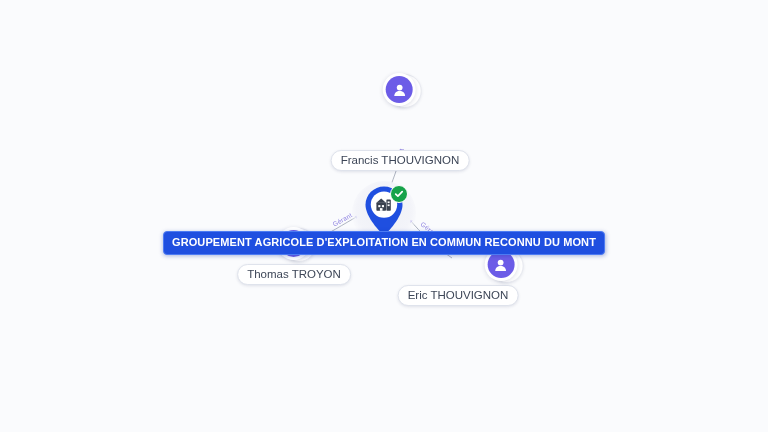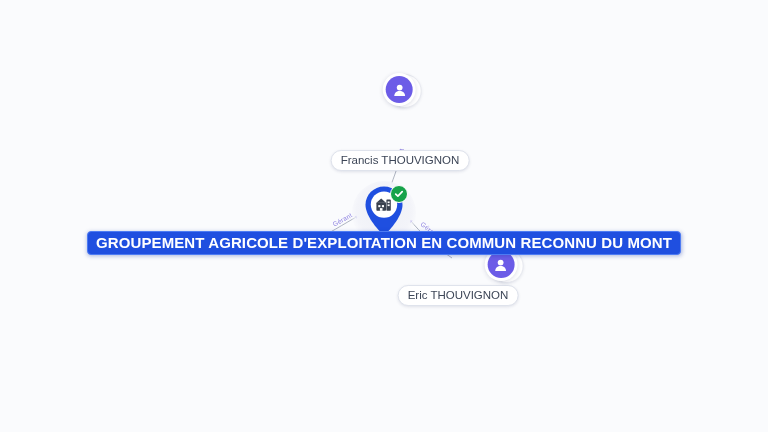--- a/index.html
+++ b/index.html
@@ -138,21 +138,21 @@
   .verified-badge svg { display: block; }
 
   
   #company-label-bar {
     position: absolute;
     transform: translate(-50%, -50%);
     background: #1f4fe0;
     border: 1.5px solid #4d7bf3;
     border-radius: 4px;
     color: #ffffff;
-    font-size: 15px;
+    font-size: 11px;
     line-height: 13px;
     font-weight: 700;
     letter-spacing: 0.1px;
     padding: 4px 8px 5px 8px;
     white-space: nowrap;
     box-shadow: 0 1px 4px rgba(20,50,160,0.35);
   }
 
   
   .edge-label {
@@ -197,20 +197,33 @@
       <div class="avatar-disc">
         <svg width="16" height="16" viewBox="0 0 16 16" aria-hidden="true">
           <circle cx="8" cy="5.6" r="2.9" fill="#ffffff"></circle>
           <path d="M2.6 14c0-3.1 2.4-5 5.4-5s5.4 1.9 5.4 5z" fill="#ffffff"></path>
         </svg>
       </div>
     </div>
     <div class="node-label">Francis THOUVIGNON</div>
   </div>
 
+  <div class="node" style="left:294px; top:256px;">
+    <div class="avatar-stack">
+      <div class="ring-back"></div>
+      <div class="ring-front"></div>
+      <div class="avatar-disc">
+        <svg width="16" height="16" viewBox="0 0 16 16" aria-hidden="true">
+          <circle cx="8" cy="5.6" r="2.9" fill="#ffffff"></circle>
+          <path d="M2.6 14c0-3.1 2.4-5 5.4-5s5.4 1.9 5.4 5z" fill="#ffffff"></path>
+        </svg>
+      </div>
+    </div>
+    <div class="node-label">Thomas TROYON</div>
+  </div>
 
   <div class="node" style="left:458px; top:277px;align-items:flex-end;">
     <div class="avatar-stack">
       <div class="ring-back"></div>
       <div class="ring-front"></div>
       <div class="avatar-disc">
         <svg width="16" height="16" viewBox="0 0 16 16" aria-hidden="true">
           <circle cx="8" cy="5.6" r="2.9" fill="#ffffff"></circle>
           <path d="M2.6 14c0-3.1 2.4-5 5.4-5s5.4 1.9 5.4 5z" fill="#ffffff"></path>
         </svg>

